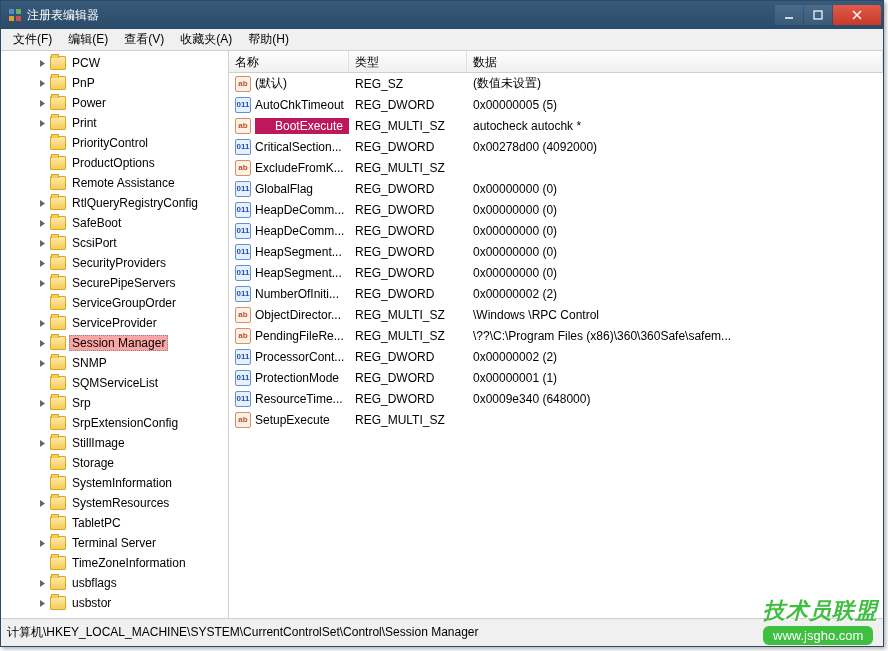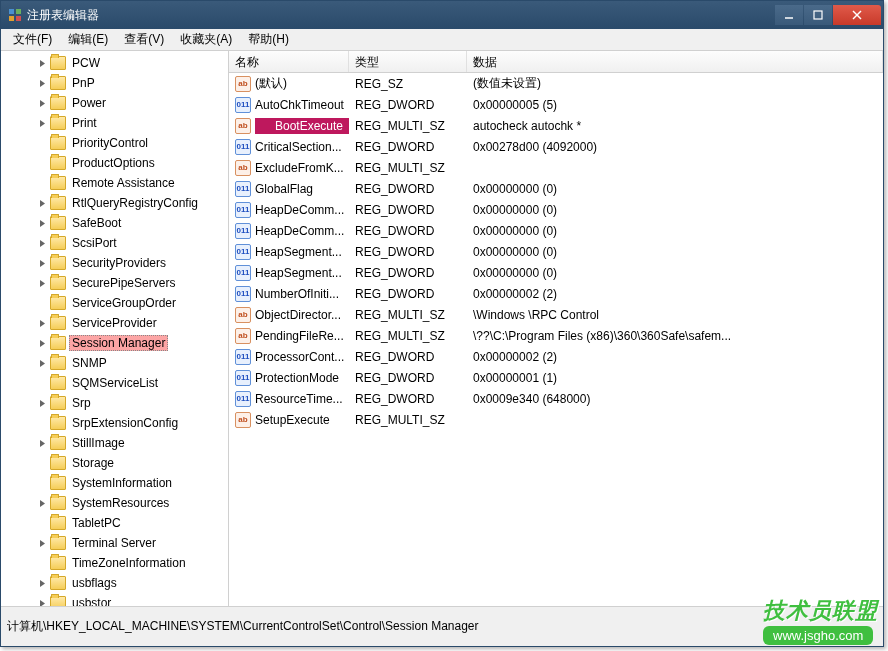--- a/index.html
+++ b/index.html
@@ -34,21 +34,21 @@
 .col.name { width:120px; } .col.type { width:118px; } .col.data { flex:1; }
 .list-body { flex:1; overflow:auto; }
 .list-row { display:flex; height:21px; align-items:center; }
 .list-row .cell { padding:0 6px; overflow:hidden; text-overflow:ellipsis; white-space:nowrap; }
 .cell.name { width:120px; display:flex; align-items:center; }
 .cell.type { width:118px; } .cell.data { flex:1; }
 .val-icon { width:16px; height:16px; margin-right:4px; flex-shrink:0; display:inline-flex; align-items:center; justify-content:center; border:1px solid; border-radius:2px; font-size:8px; font-weight:bold; }
 .val-icon.str { background:#fdf0e8; border-color:#d89060; color:#c05020; }
 .val-icon.bin { background:#e8f0fd; border-color:#6090d8; color:#2050c0; }
 .list-row.selected .name-text { background:#be185d; color:#fff; padding:1px 20px; }
-.statusbar { height:40px; background:#f0f0f0; border-top:1px solid #d0d0d0; display:flex; align-items:center; padding:0 6px; }
+.statusbar { height:28px; background:#f0f0f0; border-top:1px solid #d0d0d0; display:flex; align-items:center; padding:0 6px; }
 .watermark { position:absolute; right:10px; bottom:6px; text-align:left; pointer-events:none; }
 .watermark .line1 { font-size:22px; font-weight:bold; color:#3fbf3f; font-style:italic; letter-spacing:1px; text-shadow:1px 1px 0 #fff; }
 .watermark .line2 { background:#3fbf3f; color:#fff; padding:2px 10px; font-size:13px; border-radius:6px; display:inline-block; }
 </style>
 </head>
 <body>
 
 <div class="window">
   <div class="titlebar">
     <span class="icon-app">

